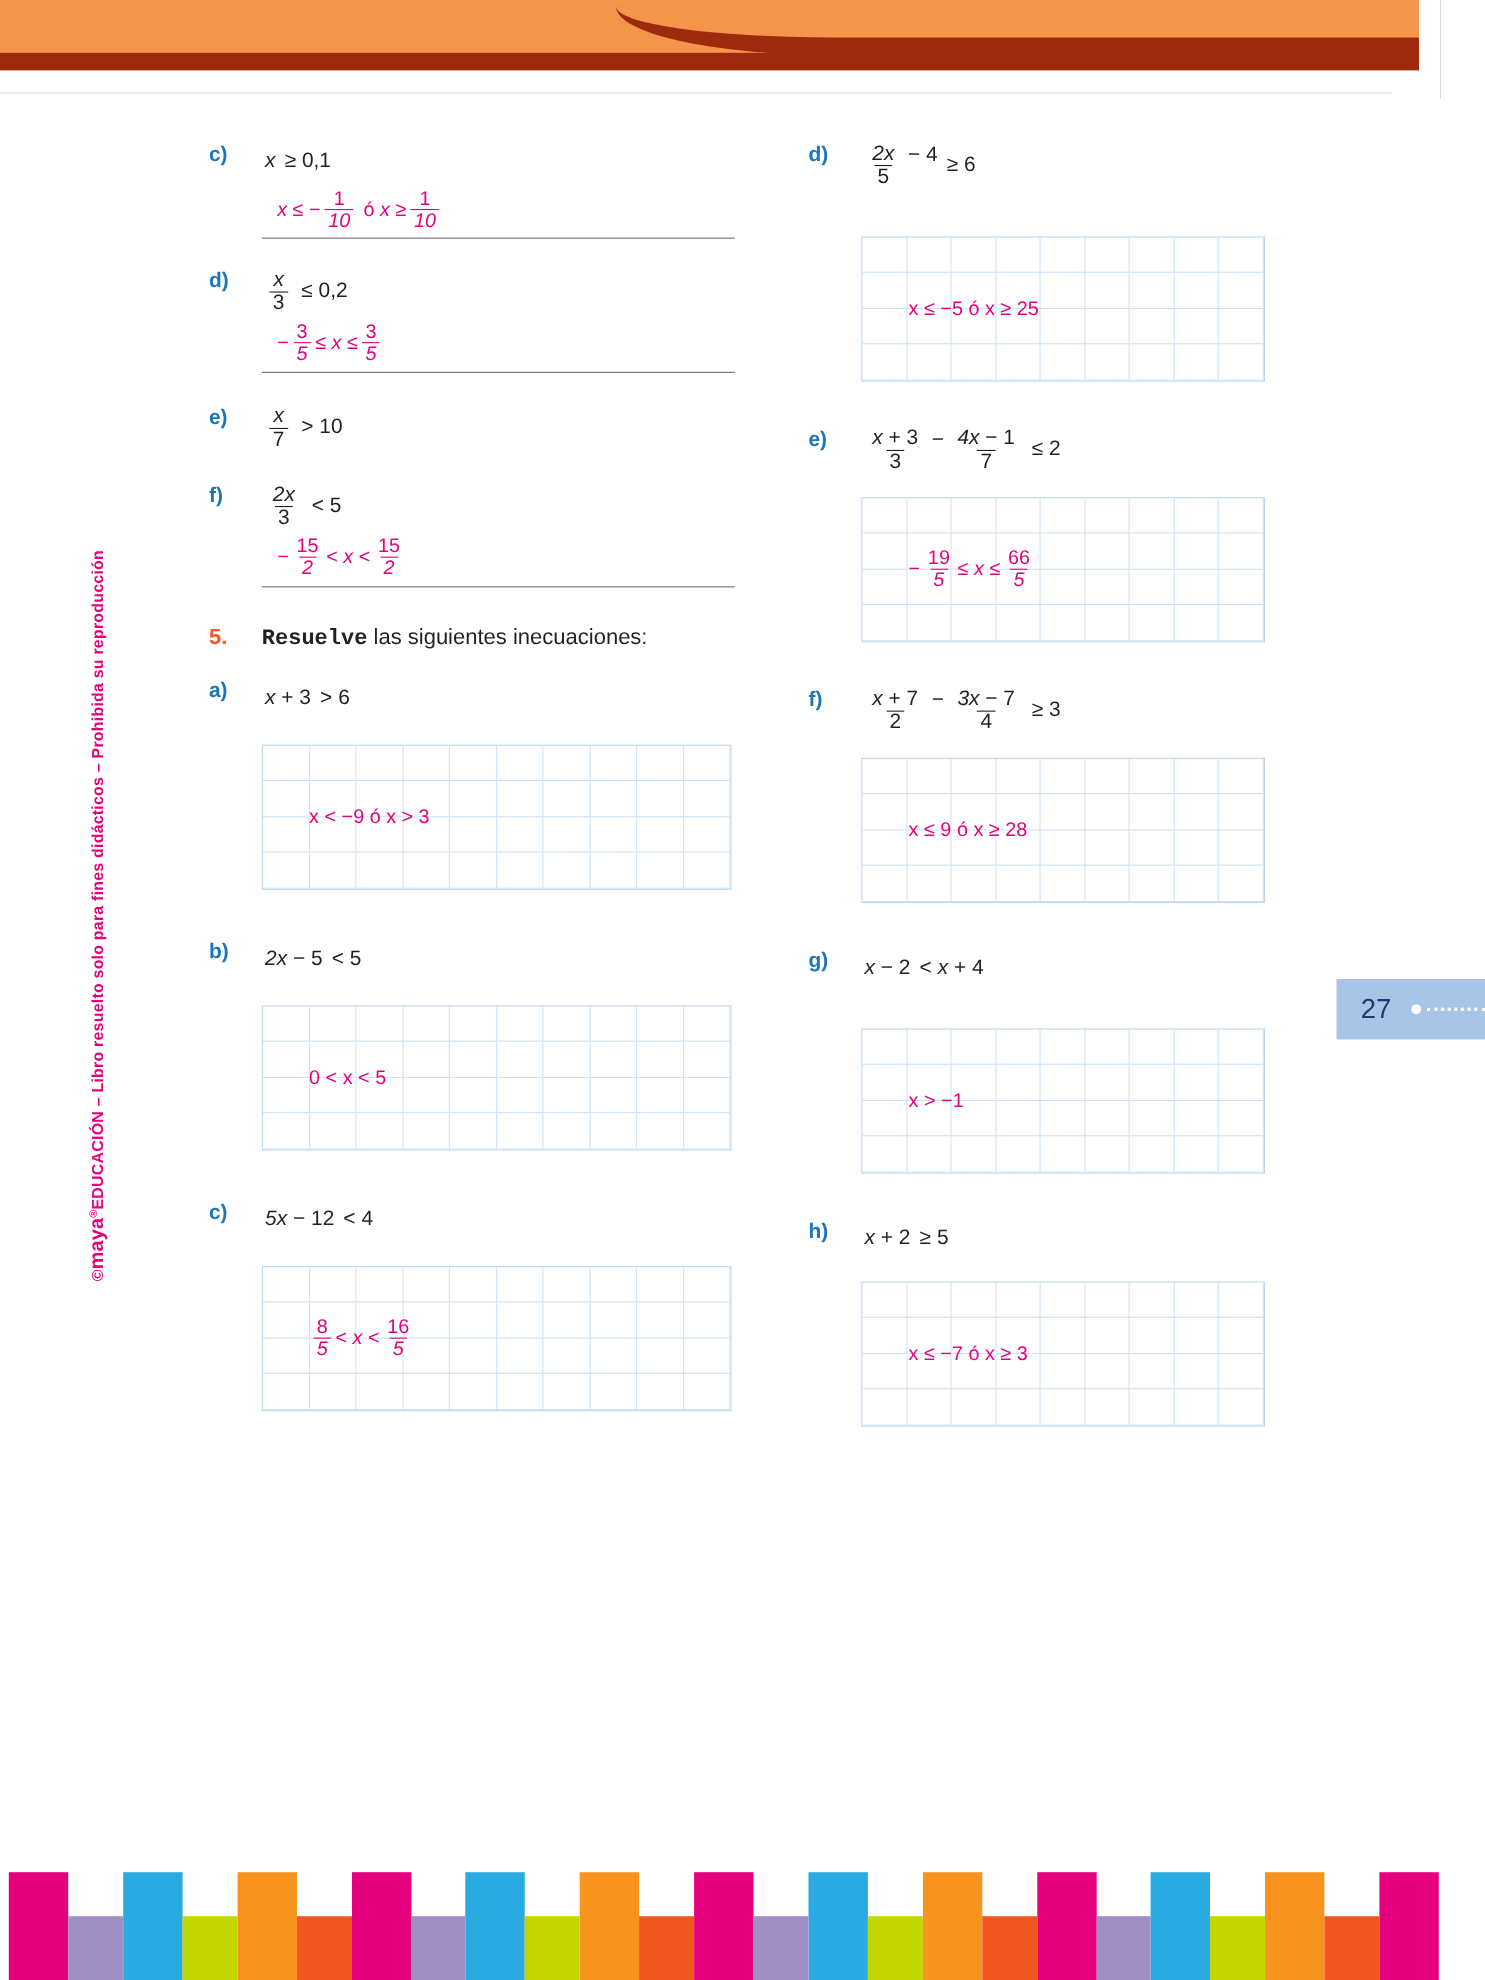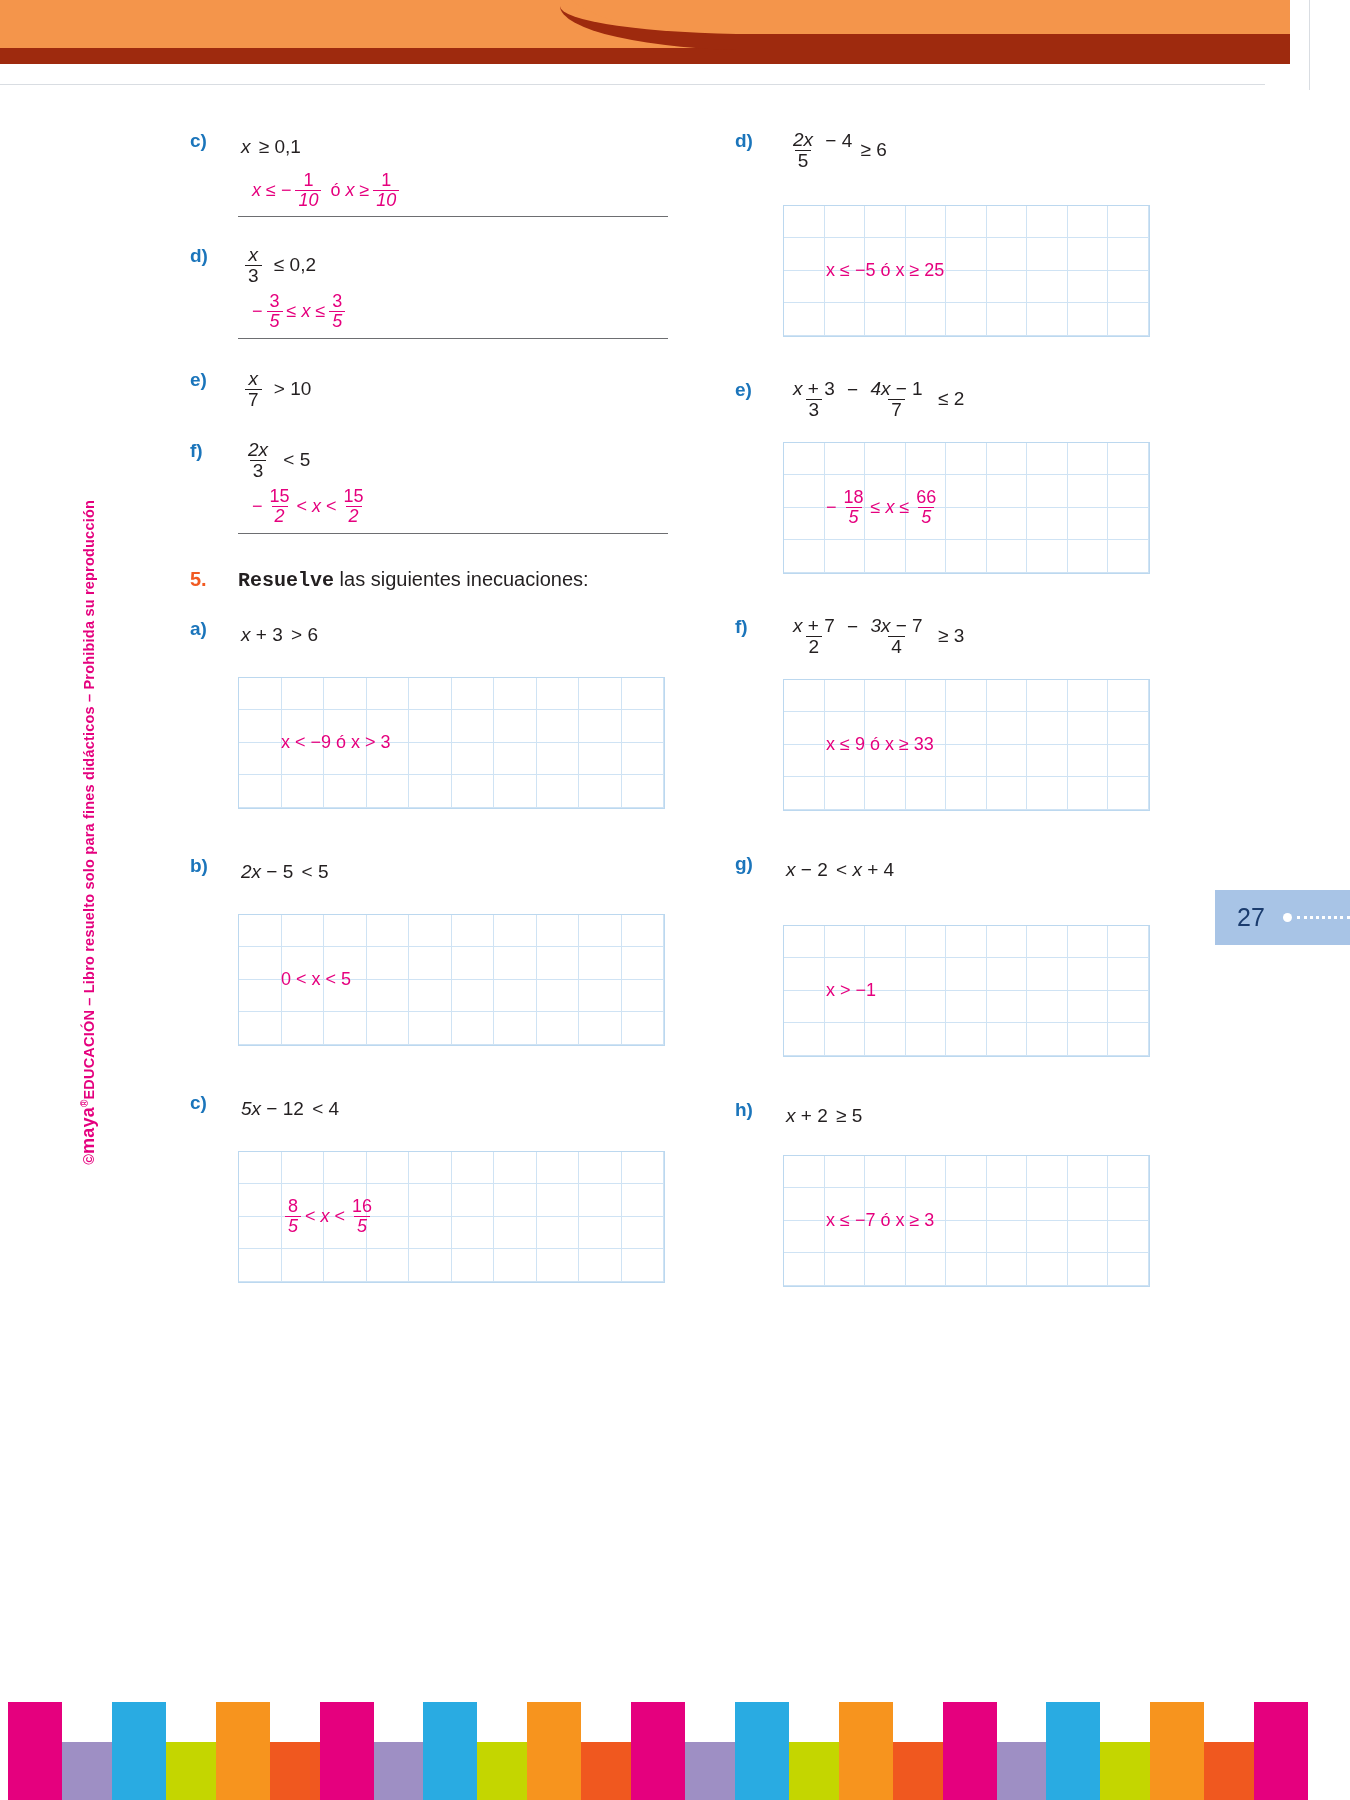--- a/index.html
+++ b/index.html
@@ -404,21 +404,21 @@
           <span class="frac">
             <span class="num"><span class="it">2x</span></span>
             <span class="den">5</span>
           </span>
           <span>&nbsp;− 4</span>
           <span class="bar"></span>
         </span>
       <span>&nbsp;≥ 6</span>
     </div>
   </div>
-  <div class="gridbox" style="width:365px;height:130px;margin-top:34px">
+  <div class="gridbox" style="width:365px;height:130px;margin-top:44px">
     <div class="cells" style="grid-template-columns:repeat(9,1fr);grid-template-rows:repeat(4,1fr)">
       <div></div>
         <div></div>
         <div></div>
         <div></div>
         <div></div>
         <div></div>
         <div></div>
         <div></div>
         <div></div>
@@ -509,21 +509,21 @@
         <div></div>
         <div></div>
         <div></div>
         <div></div>
         <div></div>
         <div></div>
     </div>
     <div class="ansholder">
       <div class="ans-pink">
         −<span class="frac pink">
-            <span class="num">18</span>
+            <span class="num">19</span>
             <span class="den">5</span>
           </span>
         ≤&nbsp;<span class="it">x</span>&nbsp;≤
         <span class="frac pink">
             <span class="num">66</span>
             <span class="den">5</span>
           </span>
         
       </div>
     </div>
@@ -581,21 +581,21 @@
         <div></div>
         <div></div>
         <div></div>
         <div></div>
         <div></div>
         <div></div>
         <div></div>
         <div></div>
     </div>
     <div class="ansholder">
-      <div class="ans-pink">x ≤ 9 ó x ≥ 33</div>
+      <div class="ans-pink">x ≤ 9 ó x ≥ 28</div>
     </div>
   </div>
 
   <div class="item" style="margin-top:42px">
     <span class="lbl">g)</span>
     <div class="stmt">
       <span class="abs">
           <span class="bar"></span>
           <span><span class="it">x</span> − 2</span>
           <span class="bar"></span>

